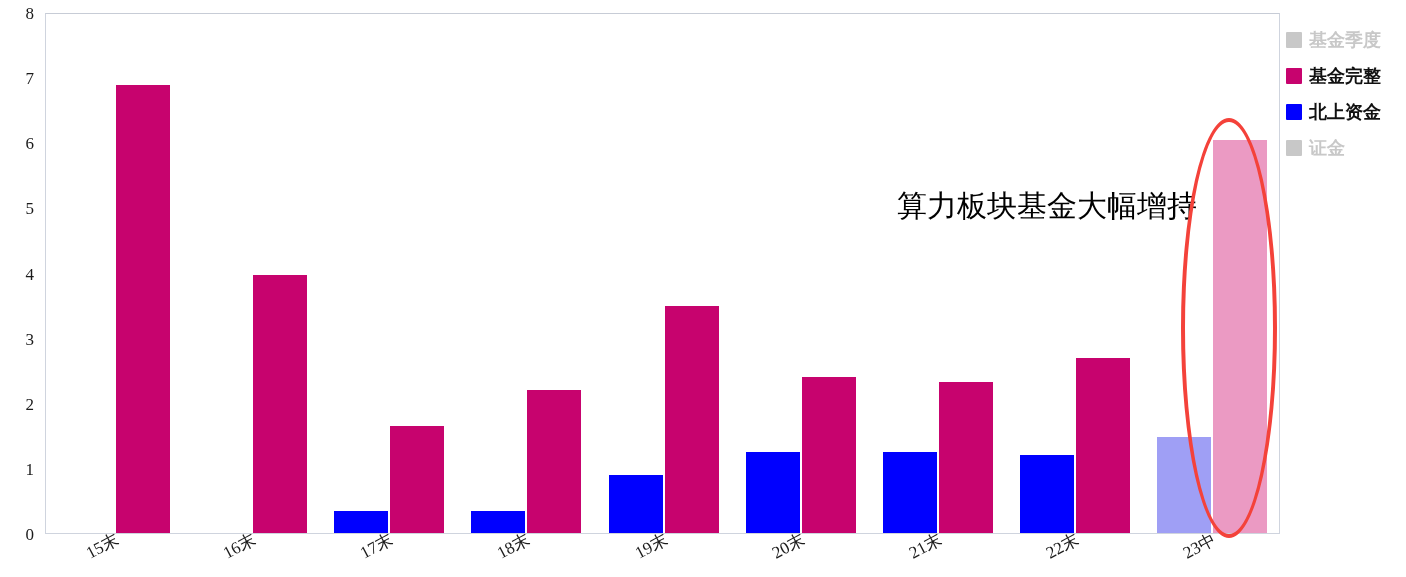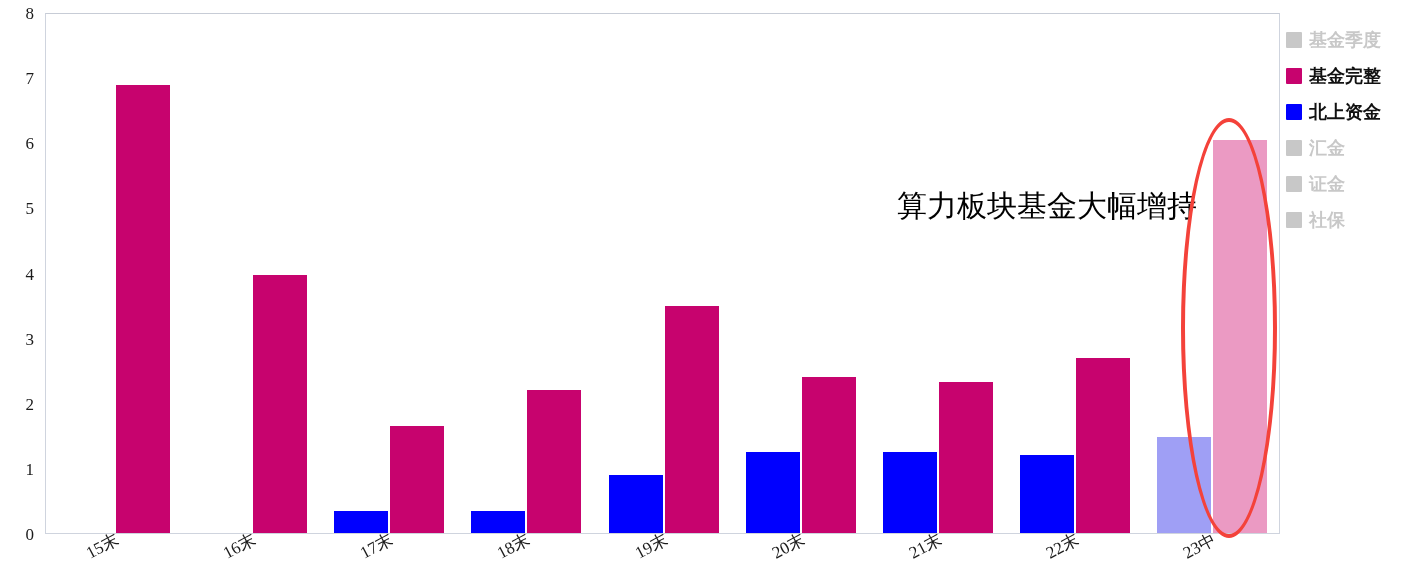--- a/index.html
+++ b/index.html
@@ -244,25 +244,17 @@
       <div class="legend-item active">
         <span class="legend-swatch" style="background: rgb(199, 3, 110);"></span>
         <span class="legend-label">基金完整</span>
       </div>
       <div class="legend-item active">
         <span class="legend-swatch" style="background: rgb(0, 0, 255);"></span>
         <span class="legend-label">北上资金</span>
       </div>
       <div class="legend-item dimmed">
         <span class="legend-swatch" style="background: rgb(200, 200, 200);"></span>
-        <span class="legend-label">汇金</span>
-      </div>
-      <div class="legend-item dimmed">
-        <span class="legend-swatch" style="background: rgb(200, 200, 200);"></span>
         <span class="legend-label">证金</span>
       </div>
-      <div class="legend-item dimmed">
-        <span class="legend-swatch" style="background: rgb(200, 200, 200);"></span>
-        <span class="legend-label">社保</span>
-      </div>
     </div>
 
 </div>
 
 </body></html>

